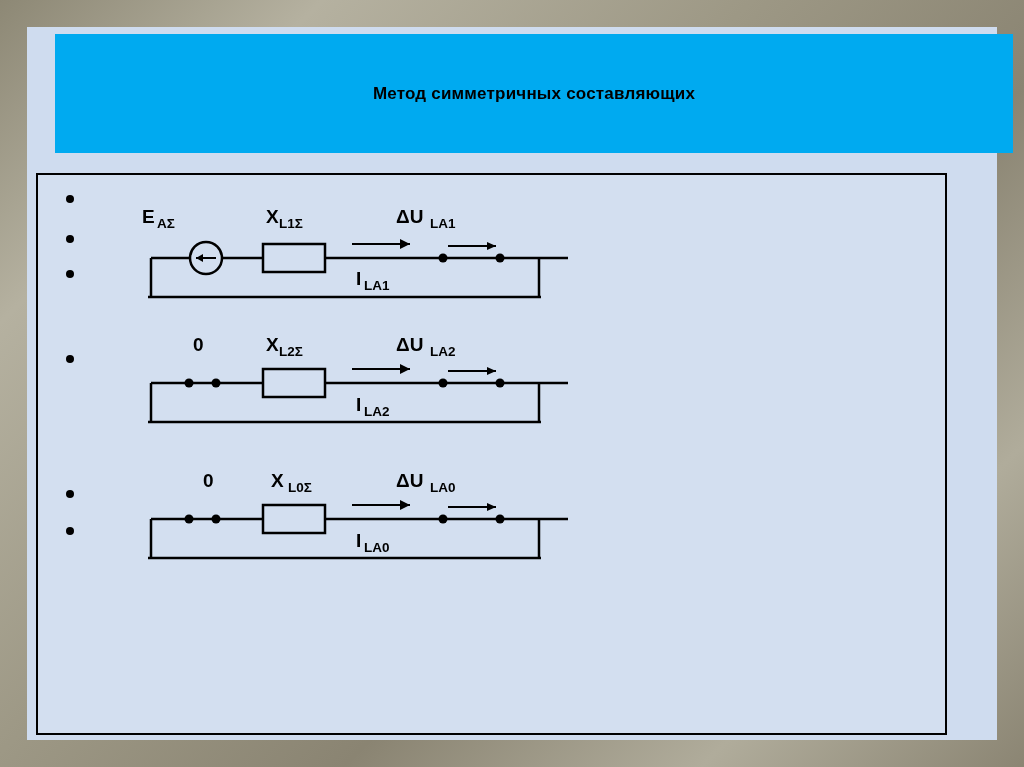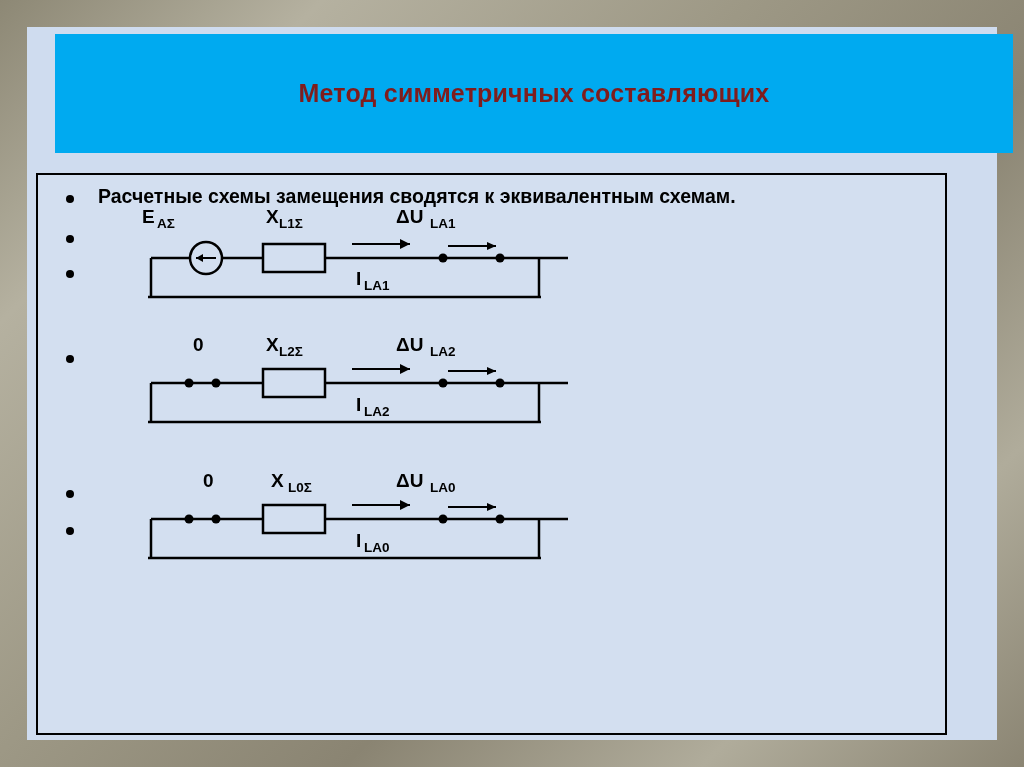--- a/index.html
+++ b/index.html
@@ -40,23 +40,23 @@
   }
   #title-text {
     position: absolute;
     left: 0;
     top: 0;
     width: 958px;
     height: 119px;
     display: flex;
     align-items: center;
     justify-content: center;
-    font-size: 25px;
-    font-weight: bold;
-    color: #7f1d1d;
+    font-size: 17px;
+    font-weight: bold;
+    color: #000000;
     letter-spacing: 0.2px;
     text-align: center;
   }
   
   #content-box {
     position: absolute;
     left: 36px;
     top: 173px;
     width: 911px;
     height: 562px;
@@ -117,21 +117,20 @@
 
   <div id="content-box">
 
     <div class="bullet-dot" style="left:28px; top:20px;"></div>
     <div class="bullet-dot" style="left:28px; top:60px;"></div>
     <div class="bullet-dot" style="left:28px; top:95px;"></div>
     <div class="bullet-dot" style="left:28px; top:180px;"></div>
     <div class="bullet-dot" style="left:28px; top:315px;"></div>
     <div class="bullet-dot" style="left:28px; top:352px;"></div>
 
-    <div id="lead-text">Расчетные схемы замещения сводятся к эквивалентным схемам.</div>
 
     <svg id="circuits" viewBox="0 0 911 562">
 
       <g>
 
         <line x1="113" y1="83" x2="152" y2="83" stroke="#000" stroke-width="2.5"></line>
 
         <circle cx="168" cy="83" r="16" fill="none" stroke="#000" stroke-width="2.5"></circle>
 
         <line x1="178" y1="83" x2="158" y2="83" stroke="#000" stroke-width="2"></line>

